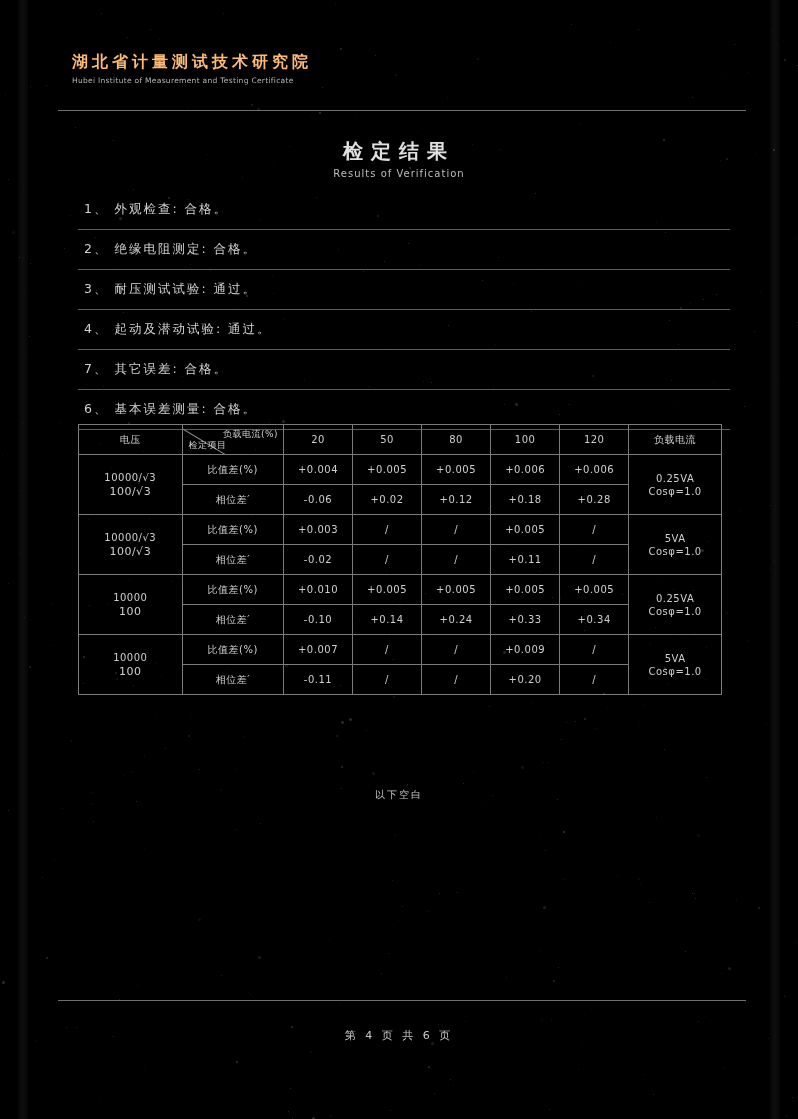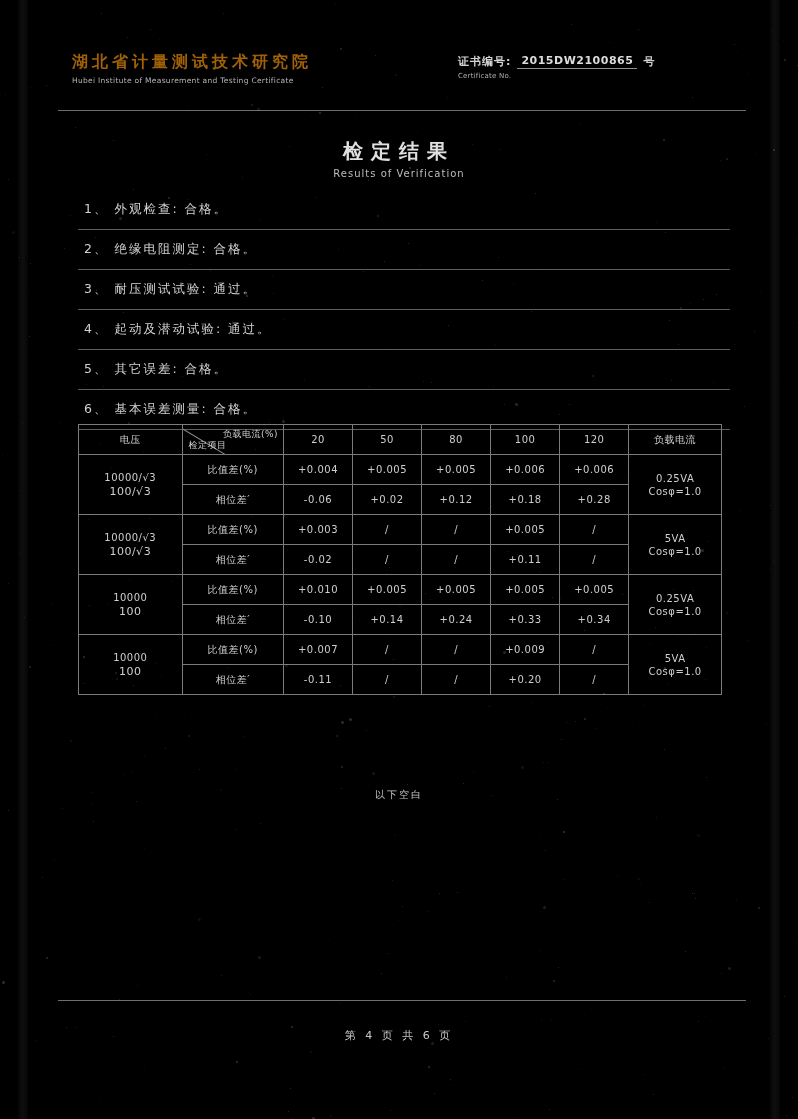--- a/index.html
+++ b/index.html
@@ -49,21 +49,21 @@
     position: absolute;
     top: 52px;
     left: 72px;
     right: 70px;
     height: 44px;
   }
   .inst-cn {
     font-size: 16px;
     letter-spacing: 4px;
     font-weight: bold;
-    color: #a16207;
+    color: #fdba74;
   }
   .inst-en {
     font-size: 7.5px;
     letter-spacing: .3px;
     margin-top: 3px;
     color: #b5b5b5;
   }
   .cert {
     position: absolute;
     right: 0;
@@ -260,28 +260,20 @@
 
 <div class="page">
 
   <div class="band" style="left:18px;"></div>
   <div class="band" style="right:18px;"></div>
 
   <div class="header">
     <div class="inst-cn ink">湖北省计量测试技术研究院</div>
     <div class="inst-en dim">Hubei Institute of Measurement and Testing Certificate</div>
 
-    <div class="cert">
-      <div class="cert-line">
-        <span class="cert-cn">证书编号:</span>
-        <span class="cert-no">2015DW2100865</span>
-        <span class="cert-suffix">号</span>
-      </div>
-      <div class="cert-en">Certificate No.</div>
-    </div>
   </div>
 
   <div class="rule top"></div>
 
   <div class="title-cn">检定结果</div>
   <div class="title-en">Results of Verification</div>
 
   <div class="results">
     <div class="result-row">
       <span class="txt">1、 外观检查: 合格。</span>
@@ -289,21 +281,21 @@
     <div class="result-row">
       <span class="txt">2、 绝缘电阻测定: 合格。</span>
     </div>
     <div class="result-row">
       <span class="txt">3、 耐压测试试验: 通过。</span>
     </div>
     <div class="result-row">
       <span class="txt">4、 起动及潜动试验: 通过。</span>
     </div>
     <div class="result-row">
-      <span class="txt">5、 其它误差: 合格。</span>
+      <span class="txt">7、 其它误差: 合格。</span>
     </div>
     <div class="result-row">
       <span class="txt">6、 基本误差测量: 合格。</span>
     </div>
   </div>
 
   <table class="data-table">
     <colgroup>
       <col class="c-volt">
         <col class="c-item">

